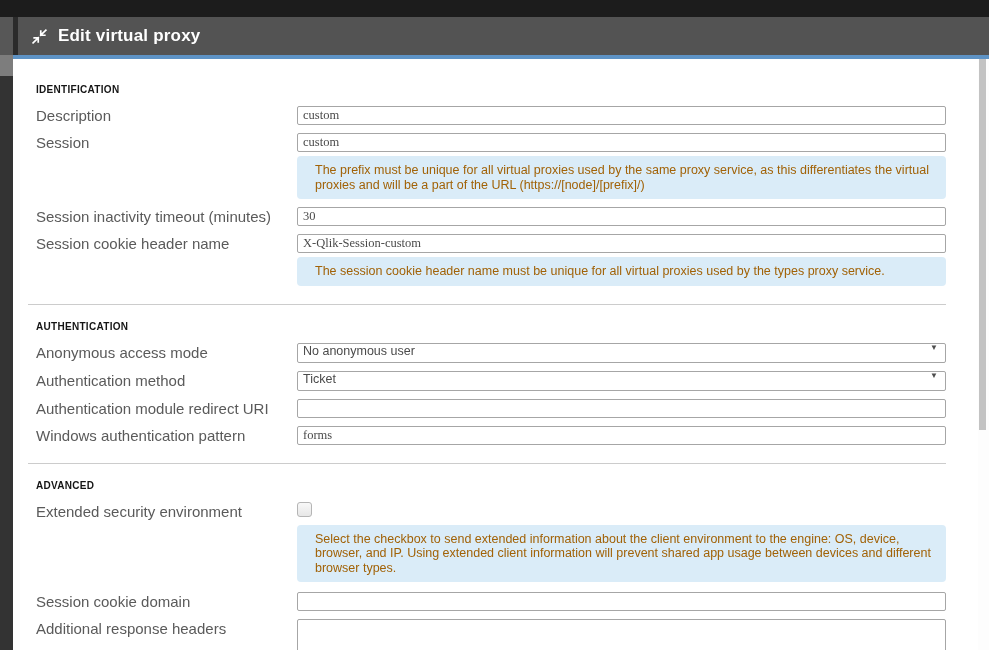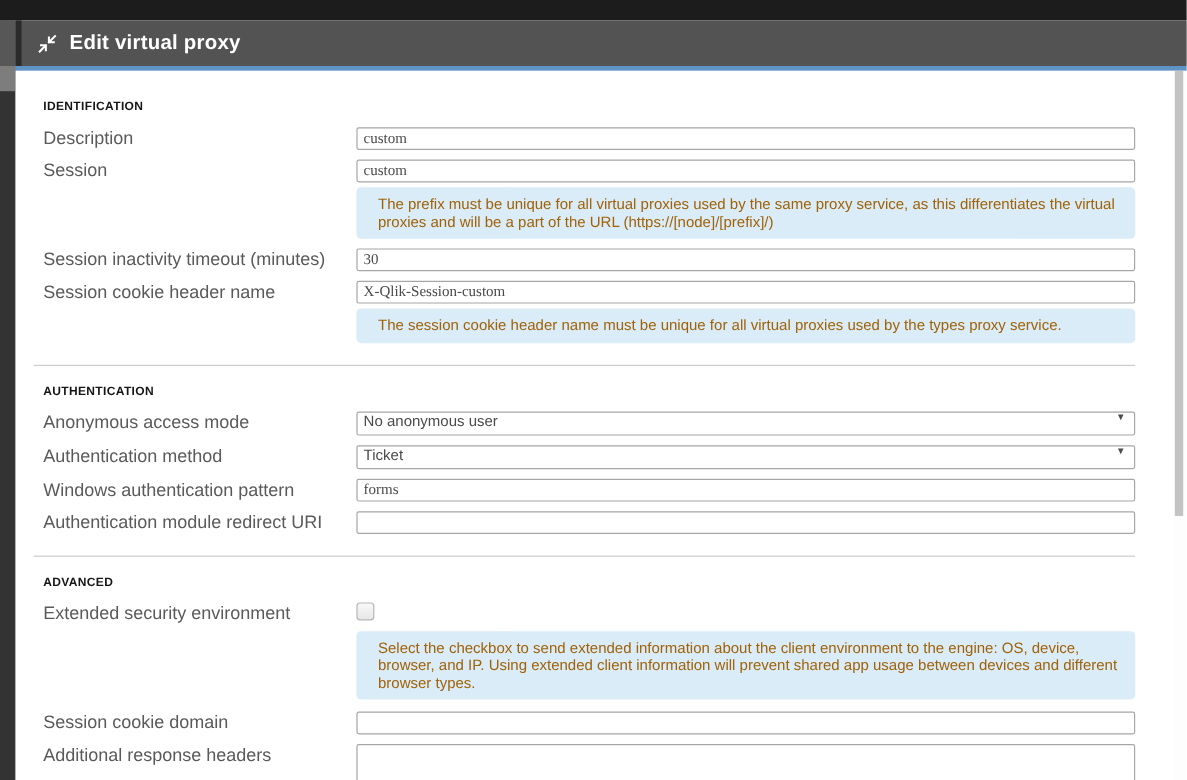--- a/index.html
+++ b/index.html
@@ -190,30 +190,30 @@
     <div class="label">Authentication method</div>
     <div class="field">
       <div class="select">
         <span>Ticket</span>
         <span class="caret">▼</span>
       </div>
     </div>
   </div>
 
   <div class="row">
+    <div class="label">Authentication module redirect URI</div>
+    <div class="field">
+      <input class="text-input" type="text" value="" style="">
+    </div>
+  </div>
+
+  <div class="row">
     <div class="label">Windows authentication pattern</div>
     <div class="field">
       <input class="text-input" type="text" value="forms" style="">
-    </div>
-  </div>
-
-  <div class="row">
-    <div class="label">Authentication module redirect URI</div>
-    <div class="field">
-      <input class="text-input" type="text" value="" style="">
     </div>
   </div>
 
   <div class="divider"></div>
 
   <div class="section-heading">ADVANCED</div>
 
   <div class="row cbrow">
     <div class="label">Extended security environment</div>
     <div class="field">

